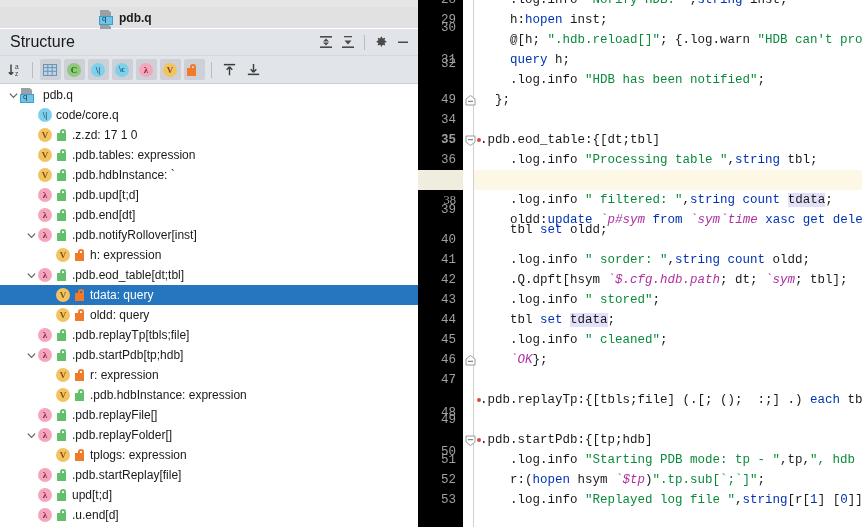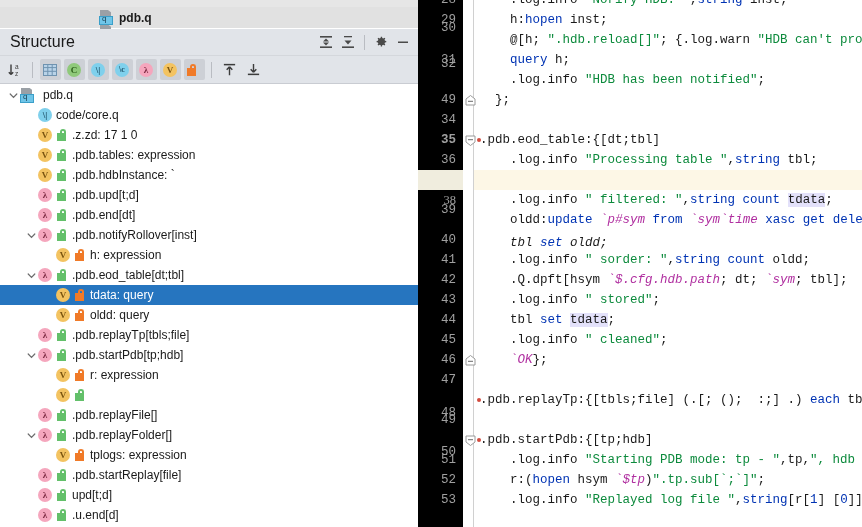--- a/index.html
+++ b/index.html
@@ -477,20 +477,21 @@
         <div class="node">
           <span style="width:42px;flex:none"></span>
           <span class="twisty"></span>
           <span class="ico">
             <span class="badge v">V</span>
           </span>
           <span class="lockico green">
             <span class="shk"></span>
             <span class="body"></span>
           </span>
+          <span>.pdb.hdbInstance: expression</span>
         </div>
         <div class="node">
           <span style="width:24px;flex:none"></span>
           <span class="twisty"></span>
           <span class="ico">
             <span class="badge lam">λ</span>
           </span>
           <span class="lockico green">
             <span class="shk"></span>
             <span class="body"></span>
@@ -600,21 +601,21 @@
         <div class="codeline" style="top: 30px;">    @[h; <span class="str">".hdb.reload[]"</span>; {.log.warn <span class="str">"HDB can't process</span></div>
         <div class="codeline" style="top: 50px;">    <span class="kw">query</span> h;</div>
         <div class="codeline" style="top: 70px;">    .log.info <span class="str">"HDB has been notified"</span>;</div>
         <div class="codeline" style="top: 90px;">  };</div>
         <div class="codeline" style="top: 110px;"></div>
         <div class="codeline" style="top: 130px;">.pdb.eod_table:{[dt;tbl]</div>
         <div class="codeline" style="top: 150px;">    .log.info <span class="str">"Processing table "</span>,<span class="kw">string</span> tbl;</div>
         <div class="codeline" style="top: 170px;">    <span class="hl">tdata</span>:<span class="kw">select</span> <span class="kw">from</span> tbl <span class="kw">where</span> <span class="kw">not</span> dt=<span class="sym">`date$time</span>;</div>
         <div class="codeline" style="top: 190px;">    .log.info <span class="str">" filtered: "</span>,<span class="kw">string</span> <span class="kw">count</span> <span class="hl">tdata</span>;</div>
         <div class="codeline" style="top: 210px;">    oldd:<span class="kw">update</span> <span class="sym">`p#sym</span> <span class="kw">from</span> <span class="sym">`sym</span><span class="sym">`time</span> <span class="kw">xasc</span> <span class="kw">get</span> <span class="kw">delete</span> f</div>
-        <div class="codeline" style="top: 233px; font-style: italic;">    tbl <span class="kw">set</span> oldd;</div>
+        <div class="codeline" style="top: 220px;">    tbl <span class="kw">set</span> oldd;</div>
         <div class="codeline" style="top: 250px;">    .log.info <span class="str">" sorder: "</span>,<span class="kw">string</span> <span class="kw">count</span> oldd;</div>
         <div class="codeline" style="top: 270px;">    .Q.dpft[hsym <span class="sym">`$.cfg.hdb.path</span>; dt; <span class="sym">`sym</span>; tbl];</div>
         <div class="codeline" style="top: 290px;">    .log.info <span class="str">" stored"</span>;</div>
         <div class="codeline" style="top: 310px;">    tbl <span class="kw">set</span> <span class="hl">tdata</span>;</div>
         <div class="codeline" style="top: 330px;">    .log.info <span class="str">" cleaned"</span>;</div>
         <div class="codeline" style="top: 350px;">    <span class="sym">`OK</span>};</div>
         <div class="codeline" style="top: 370px;"></div>
         <div class="codeline" style="top: 390px;">.pdb.replayTp:{[tbls;file] (.[; ();  :;] .) <span class="kw">each</span> tbls; i</div>
         <div class="codeline" style="top: 410px;"></div>
         <div class="codeline" style="top: 430px;">.pdb.startPdb:{[tp;hdb]</div>

